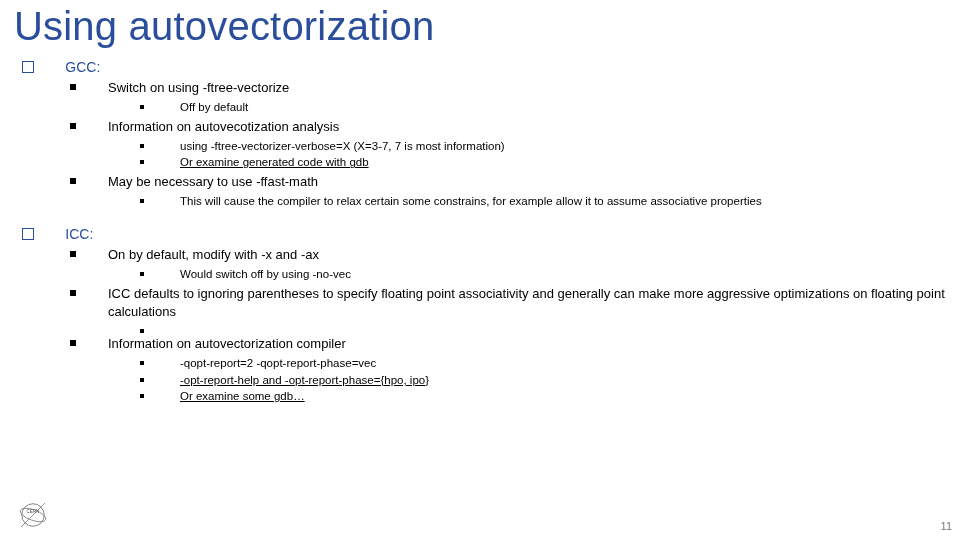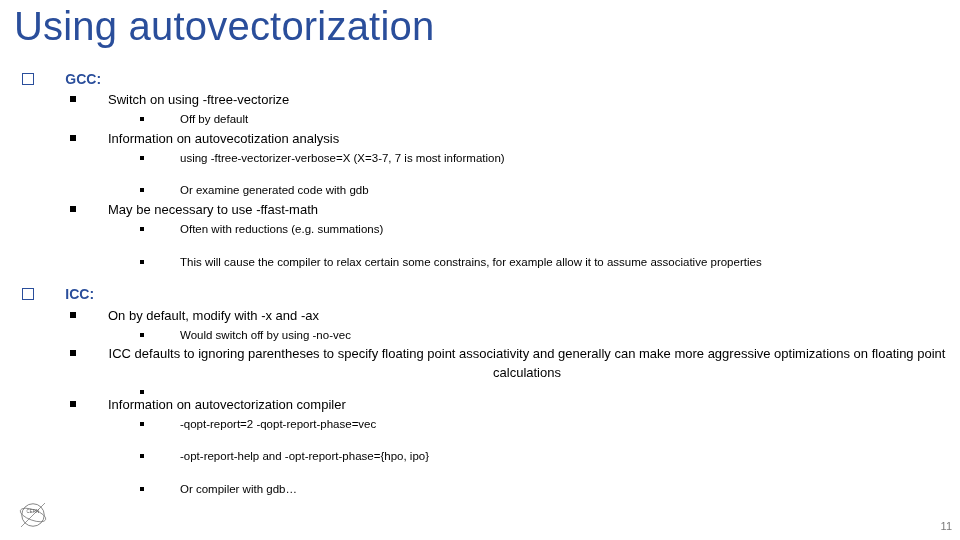--- a/index.html
+++ b/index.html
@@ -14,34 +14,33 @@
     position: relative;
   }
   .slide {
     box-sizing: border-box;
     width: 960px;
     height: 540px;
     padding: 4px 14px 0 14px;
     position: relative;
   }
   h1.title {
-    margin: 0 0 20px 0;
+    margin: 0 0 8px 0;
     padding: 0;
     font-size: 40px;
     font-weight: 400;
     color: #2a4e9b;
     letter-spacing: 0.2px;
   }
   .content {
     font-size: 12px;
     line-height: 1.45;
   }
   .lvl1 {
     margin: 4px 0 2px 8px;
-    font-weight: bold;
   }
   .lvl1-label {
     display: inline-block;
     color: #2a4e9b;
     font-size: 14px;
     margin-left: 22px;
   }
   .lvl1-bullet {
     display:inline-block;
     width:10px; height:10px;
@@ -49,21 +48,20 @@
     position:relative;
     top:1px;
     margin-right:6px;
   }
   .lvl2 {
     margin: 2px 0 0 56px;
   }
   .lvl2-row {
     display: flex;
     align-items: flex-start;
-    text-align: center;
   }
   .lvl2-bullet {
     display:inline-block;
     width:6px; height:6px;
     background:#000;
     margin-top:5px;
     margin-right:32px;
     flex: 0 0 auto;
   }
   .lvl2-text {
@@ -81,21 +79,21 @@
     width:4px; height:4px;
     background:#000;
     margin-top:6px;
     margin-right:36px;
     flex:0 0 auto;
   }
   .lvl3-text {
     font-size: 11.5px;
     text-align: right;
   }
-  .lvl3 + .lvl3 { margin-top: 16px; }
+  .lvl3 + .lvl3 { margin-top: 0; text-decoration: underline; }
 
   .logo {
     position: absolute;
     left: 18px;
     bottom: 10px;
     width: 30px;
     height: 30px;
   }
   .pagenum {
     position: absolute;
@@ -152,26 +150,20 @@
 
     <div class="lvl2">
       <div class="lvl2-row">
         <span class="lvl2-bullet"></span>
         <span class="lvl2-text">May be necessary to use -ffast-math</span>
       </div>
     </div>
     <div class="lvl3">
       <div class="lvl3-row">
         <span class="lvl3-bullet"></span>
-        <span class="lvl3-text">Often with reductions (e.g. summations)</span>
-      </div>
-    </div>
-    <div class="lvl3">
-      <div class="lvl3-row">
-        <span class="lvl3-bullet"></span>
         <span class="lvl3-text">This will cause the compiler to relax certain some constrains, for example allow it to assume associative properties</span>
       </div>
     </div>
 
     <div class="lvl1" style="margin-top:14px;">
       <span class="lvl1-bullet"></span>
       <span class="lvl1-label">ICC:</span>
     </div>
 
     <div class="lvl2">
@@ -213,21 +205,21 @@
     </div>
     <div class="lvl3">
       <div class="lvl3-row">
         <span class="lvl3-bullet"></span>
         <span class="lvl3-text">-opt-report-help and -opt-report-phase={hpo, ipo}</span>
       </div>
     </div>
     <div class="lvl3">
       <div class="lvl3-row">
         <span class="lvl3-bullet"></span>
-        <span class="lvl3-text">Or compiler with gdb…</span>
+        <span class="lvl3-text">Or examine some gdb…</span>
       </div>
     </div>
 
   </div>
 
   <div class="logo">
     <svg viewBox="0 0 40 40">
       <circle cx="20" cy="20" r="15" fill="none" stroke="#777" stroke-width="1.2"></circle>
       <ellipse cx="20" cy="20" rx="18" ry="7" fill="none" stroke="#777" stroke-width="1" transform="rotate(20 20 20)"></ellipse>
       <line x1="4" y1="36" x2="36" y2="4" stroke="#777" stroke-width="1"></line>

